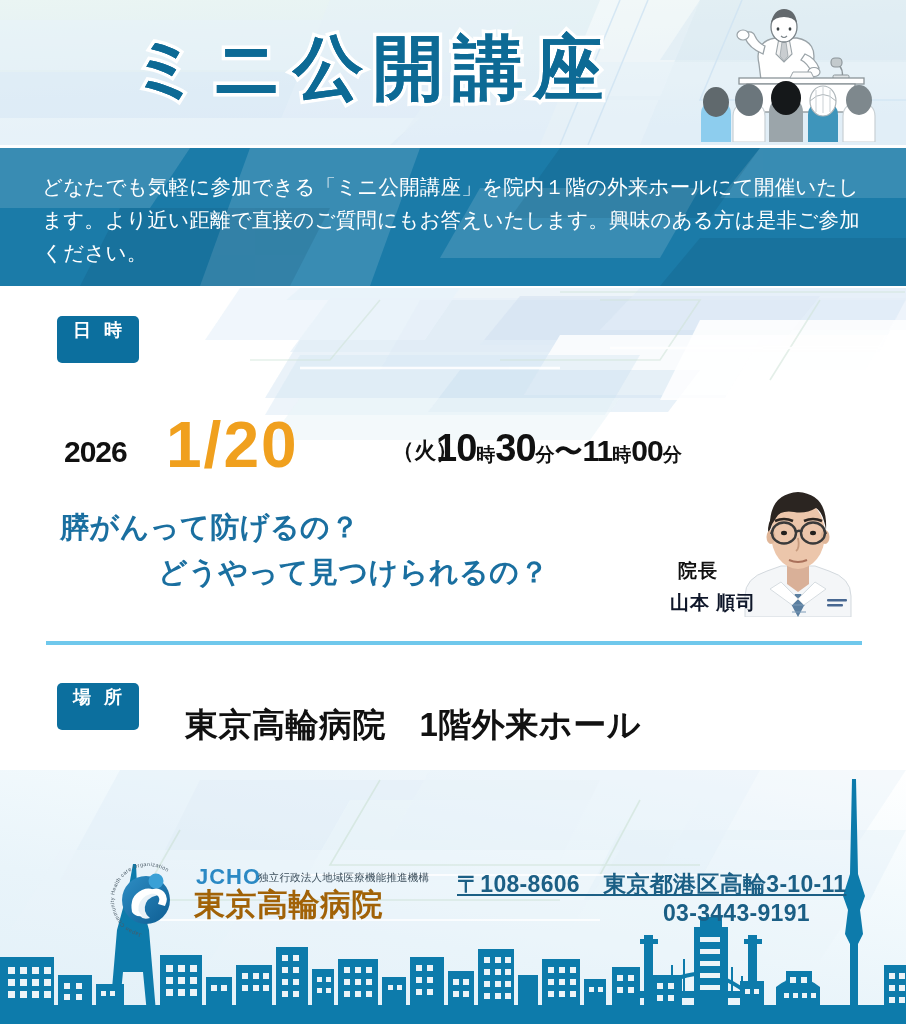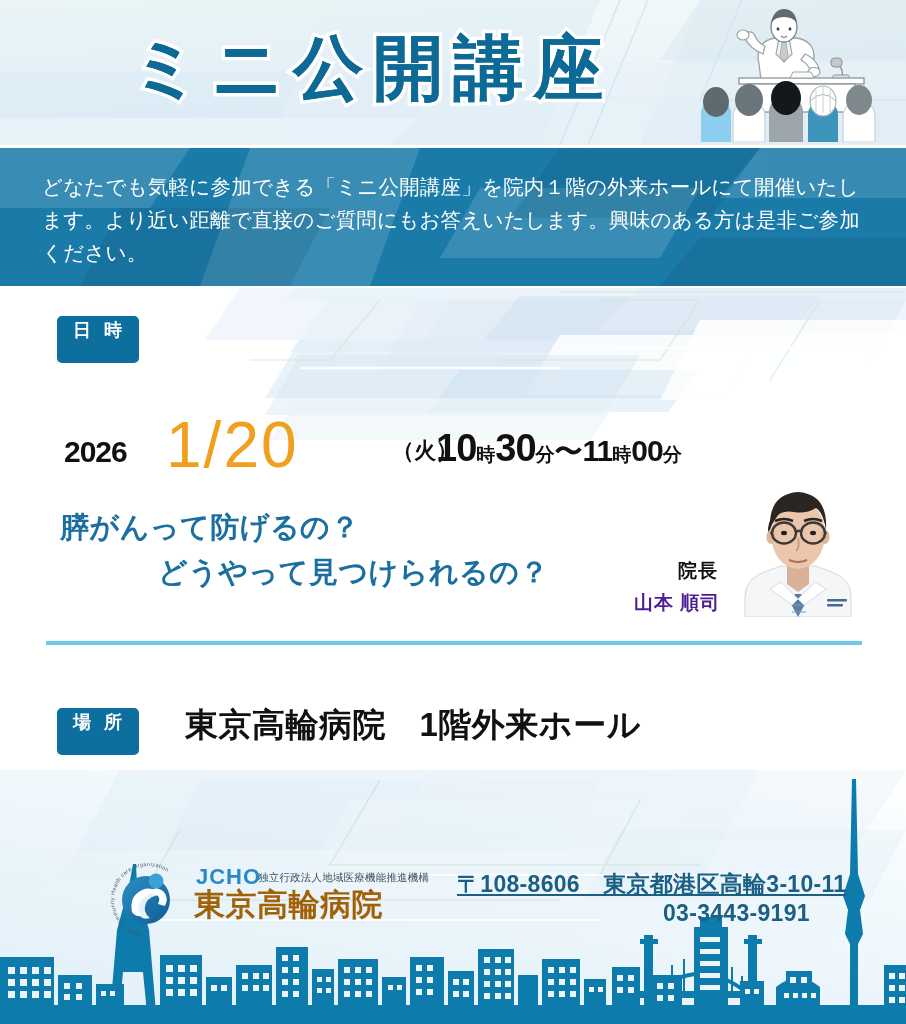--- a/index.html
+++ b/index.html
@@ -61,32 +61,32 @@
   .badge {
     display:inline-block;
     background:#0c6f9e; color:#ffffff;
     font-size:18px; font-weight:bold;
     letter-spacing:4px;
     padding:5px 13px 24px 16px;
     border-radius:5px;
     line-height:1;
   }
   .badge-datetime { position:absolute; left:57px; top:316px; }
-  .badge-venue    { position:absolute; left:57px; top:708px; }
+  .badge-venue    { position:absolute; left:57px; top:683px; }
 
   
   .date-row { position:absolute; left:4px; top:405px; width:906px; height:66px; }
   .date-year {
     position:absolute; left:60px; bottom:2px;
     font-size:30px; font-weight:bold; color:#111111;
     letter-spacing:-1px;
   }
   .date-main {
     position:absolute; left:162px; bottom:-6px;
-    font-size:64px; font-weight:normal; color:#F0A01E;
+    font-size:64px; font-weight:bold; color:#F0A01E;
     letter-spacing:2px;
     line-height:1;
   }
   .date-dow {
     position:absolute; left:388px; bottom:5px;
     font-size:22px; font-weight:bold; color:#111111;
   }
   .time-block {
     position:absolute; left:432px; bottom:0px;
     color:#111111; font-weight:bold; white-space:nowrap;margin-top:36px;
@@ -107,22 +107,22 @@
   
   .speaker-photo {
     position:absolute; left:737px; top:472px; width:122px; height:145px;
     overflow:hidden;
   }
   .speaker-role {
     position:absolute; left:678px; top:558px;
     font-size:19px; font-weight:bold; color:#111111; letter-spacing:1px;
   }
   .speaker-name {
-    position:absolute; left:634px; top:590px;
-    font-size:19px; font-weight:bold; color:#4c1d95; letter-spacing:1px;
+    position:absolute; left:670px; top:590px;
+    font-size:19px; font-weight:bold; color:#0f172a; letter-spacing:1px;
   }
 
   
   .divider {
     position:absolute; left:46px; top:641px; width:816px; height:4px;
     background:#6FC8EC;
   }
 
   
   .venue-text {

